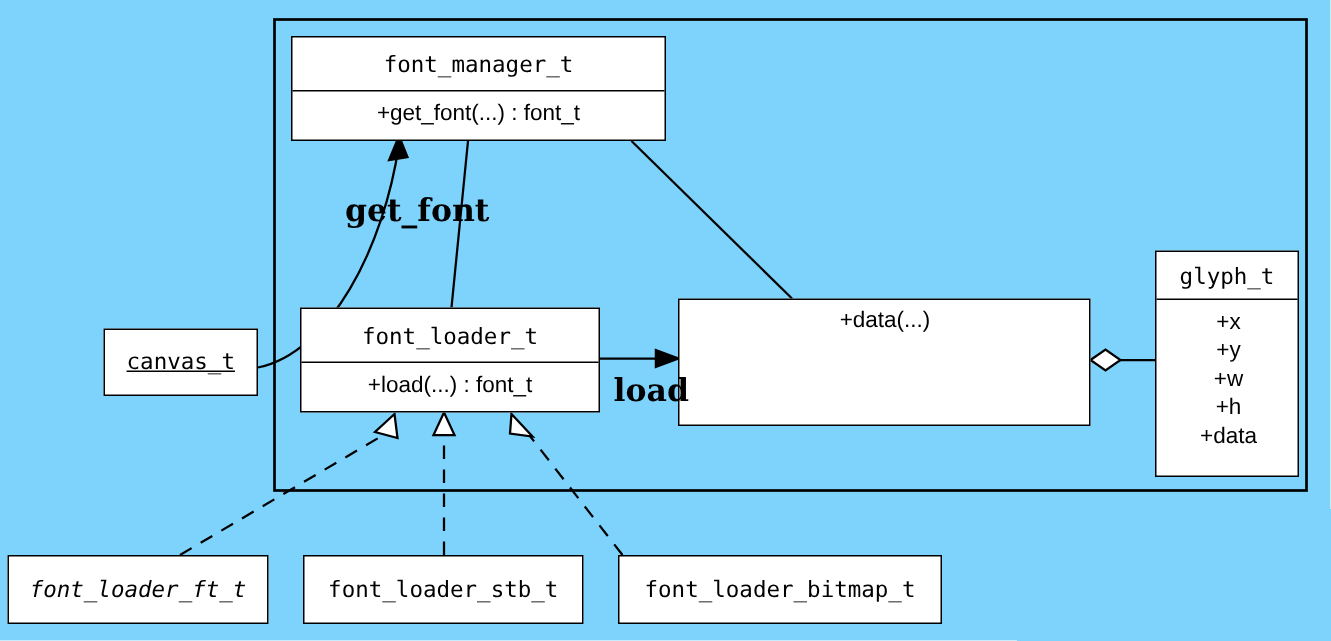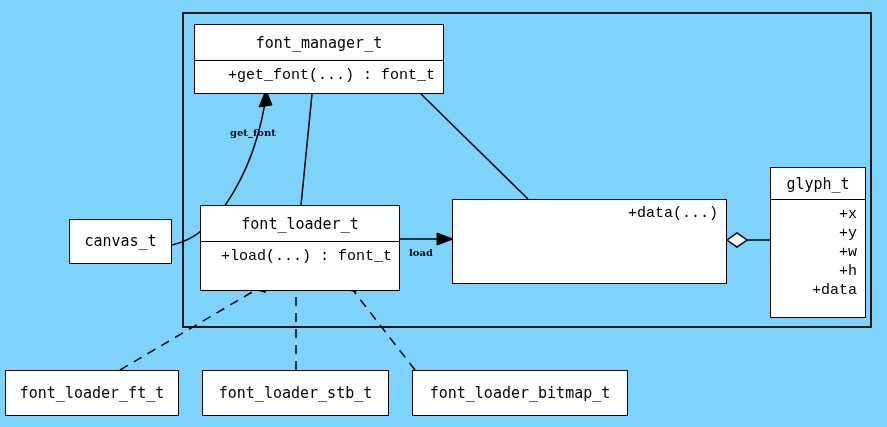--- a/index.html
+++ b/index.html
@@ -36,63 +36,63 @@
     font-size: 15px;
     color: #000000;
     line-height: 1;
     white-space: nowrap;
   }
   .uml-name.has-members {
     border-bottom: 1.6px solid #000000;
   }
   .uml-members {
     box-sizing: border-box;
-    font-family: Liberation Mono, monospace;
+    font-family: Liberation Sans, sans-serif;
     font-size: 15px;
     color: #000000;
     white-space: nowrap;
-    text-align: right;
+    text-align: center;
   }
   .uml-member-line {
     line-height: 1;
     white-space: nowrap;
   }
   .edge-label {
     position: absolute;
     font-family: "DejaVu Serif", "Liberation Serif", serif;
     font-weight: bold;
-    font-size: 10px;
+    font-size: 21px;
     color: #000000;
     white-space: nowrap;
     z-index: 6;
   }
 
   
   #class-font-manager-t { left: 194px; top: 24px;  width: 250px; height: 70px; }
   #class-font-manager-t .uml-name    { height: 36px; line-height: 36px; }
   #class-font-manager-t .uml-members { padding: 7px 8px 0 8px; }
 
-  #class-font-loader-t { left: 200px; top: 205px; width: 200px; height: 86px; }
+  #class-font-loader-t { left: 200px; top: 205px; width: 200px; height: 70px; }
   #class-font-loader-t .uml-name    { height: 36px; line-height: 36px; }
   #class-font-loader-t .uml-members { padding: 7px 7px 0 7px; }
 
   #class-font-t { left: 452px; top: 199px; width: 275px; height: 85px; }
   #class-font-t .uml-name    { height: 35px; line-height: 35px; }
   #class-font-t .uml-members { padding: 6px 8px 0 9px; }
   #class-font-t .uml-member-line { margin-bottom: 5px; }
 
   #class-glyph-t { left: 770px; top: 167px; width: 96px; height: 151px; }
   #class-glyph-t .uml-name    { height: 32px; line-height: 32px; }
   #class-glyph-t .uml-members { padding: 7px 8px 0 10px; }
   #class-glyph-t .uml-member-line { margin-bottom: 4px; }
 
-  #class-canvas-t { left: 69px;  top: 219px; width: 103px; height: 45px; }
+  #class-canvas-t { left: 69px;  top: 219px; width: 103px; height: 45px; text-decoration: underline; }
   #class-canvas-t .uml-name { height: 43px; line-height: 43px; }
 
-  #class-font-loader-ft-t { left: 5px;   top: 370px; width: 174px; height: 46px; }
+  #class-font-loader-ft-t { left: 5px;   top: 370px; width: 174px; height: 46px; font-style: italic; }
   #class-font-loader-ft-t .uml-name { height: 44px; line-height: 44px; }
 
   #class-font-loader-stb-t { left: 202px; top: 370px; width: 187px; height: 46px; }
   #class-font-loader-stb-t .uml-name { height: 44px; line-height: 44px; }
 
   #class-font-loader-bitmap-t { left: 412px; top: 370px; width: 216px; height: 46px; }
   #class-font-loader-bitmap-t .uml-name { height: 44px; line-height: 44px; }
 
   
   #label-get-font { left: 230px; top: 127px; }

